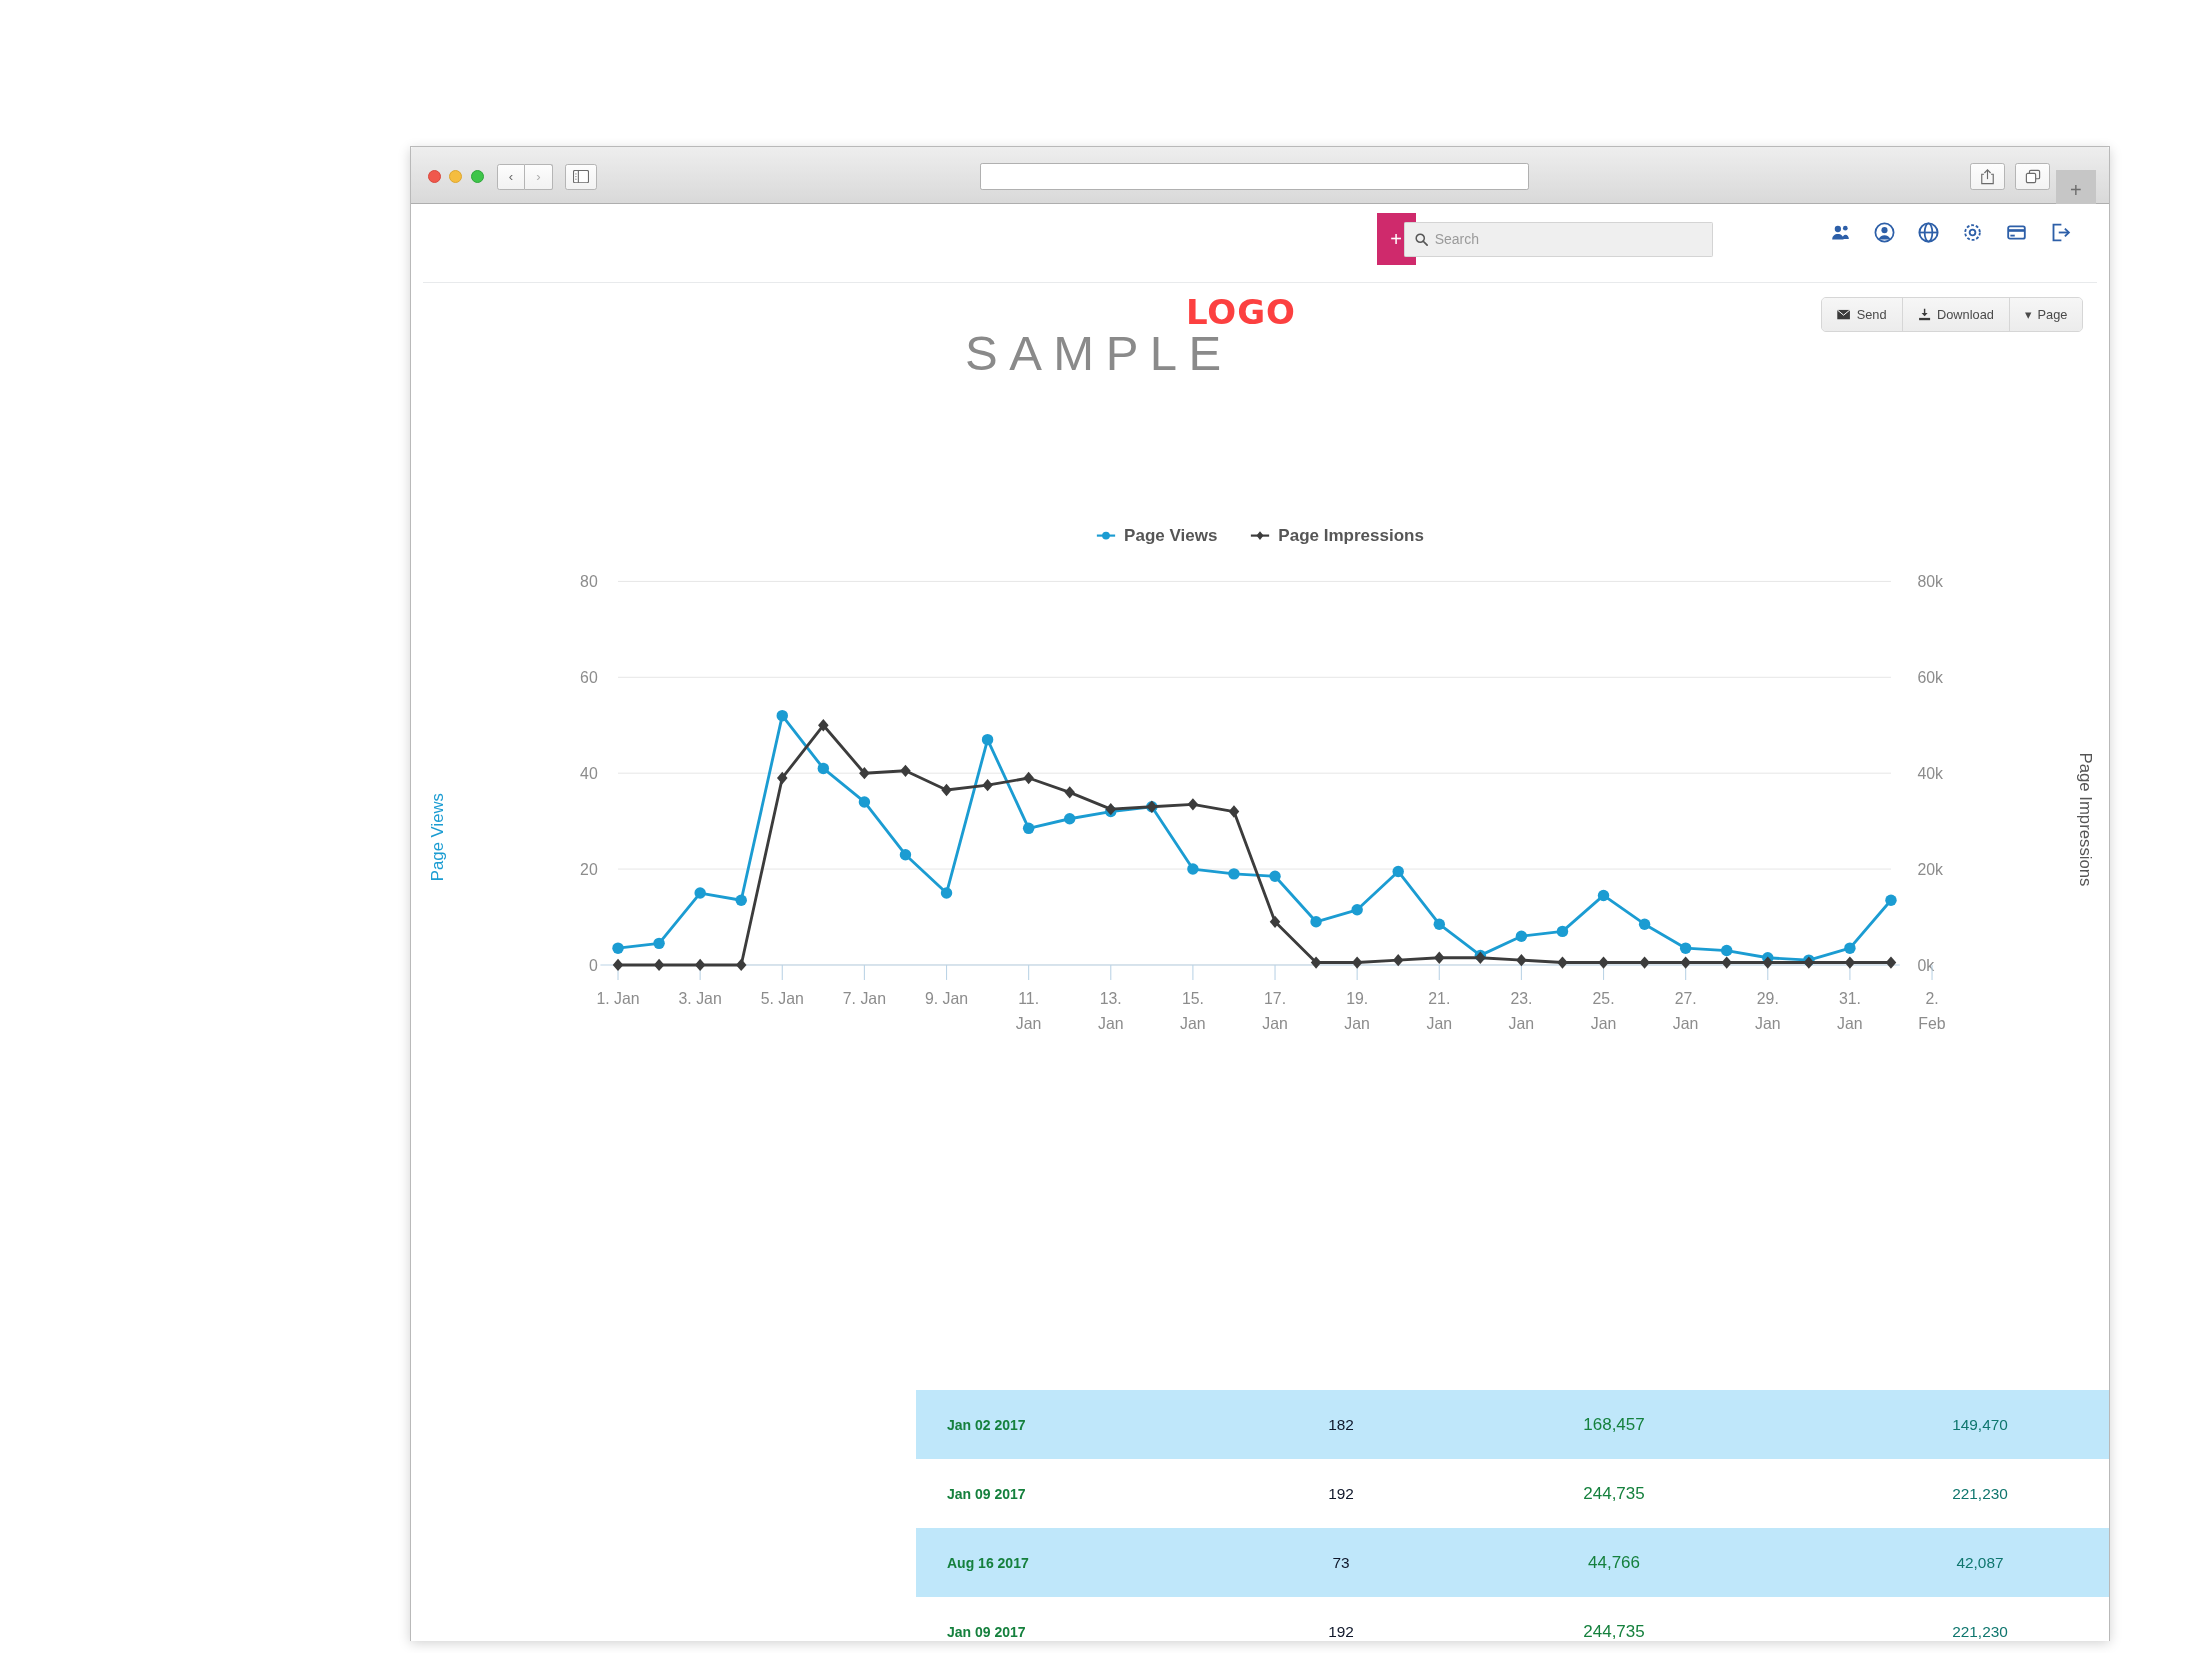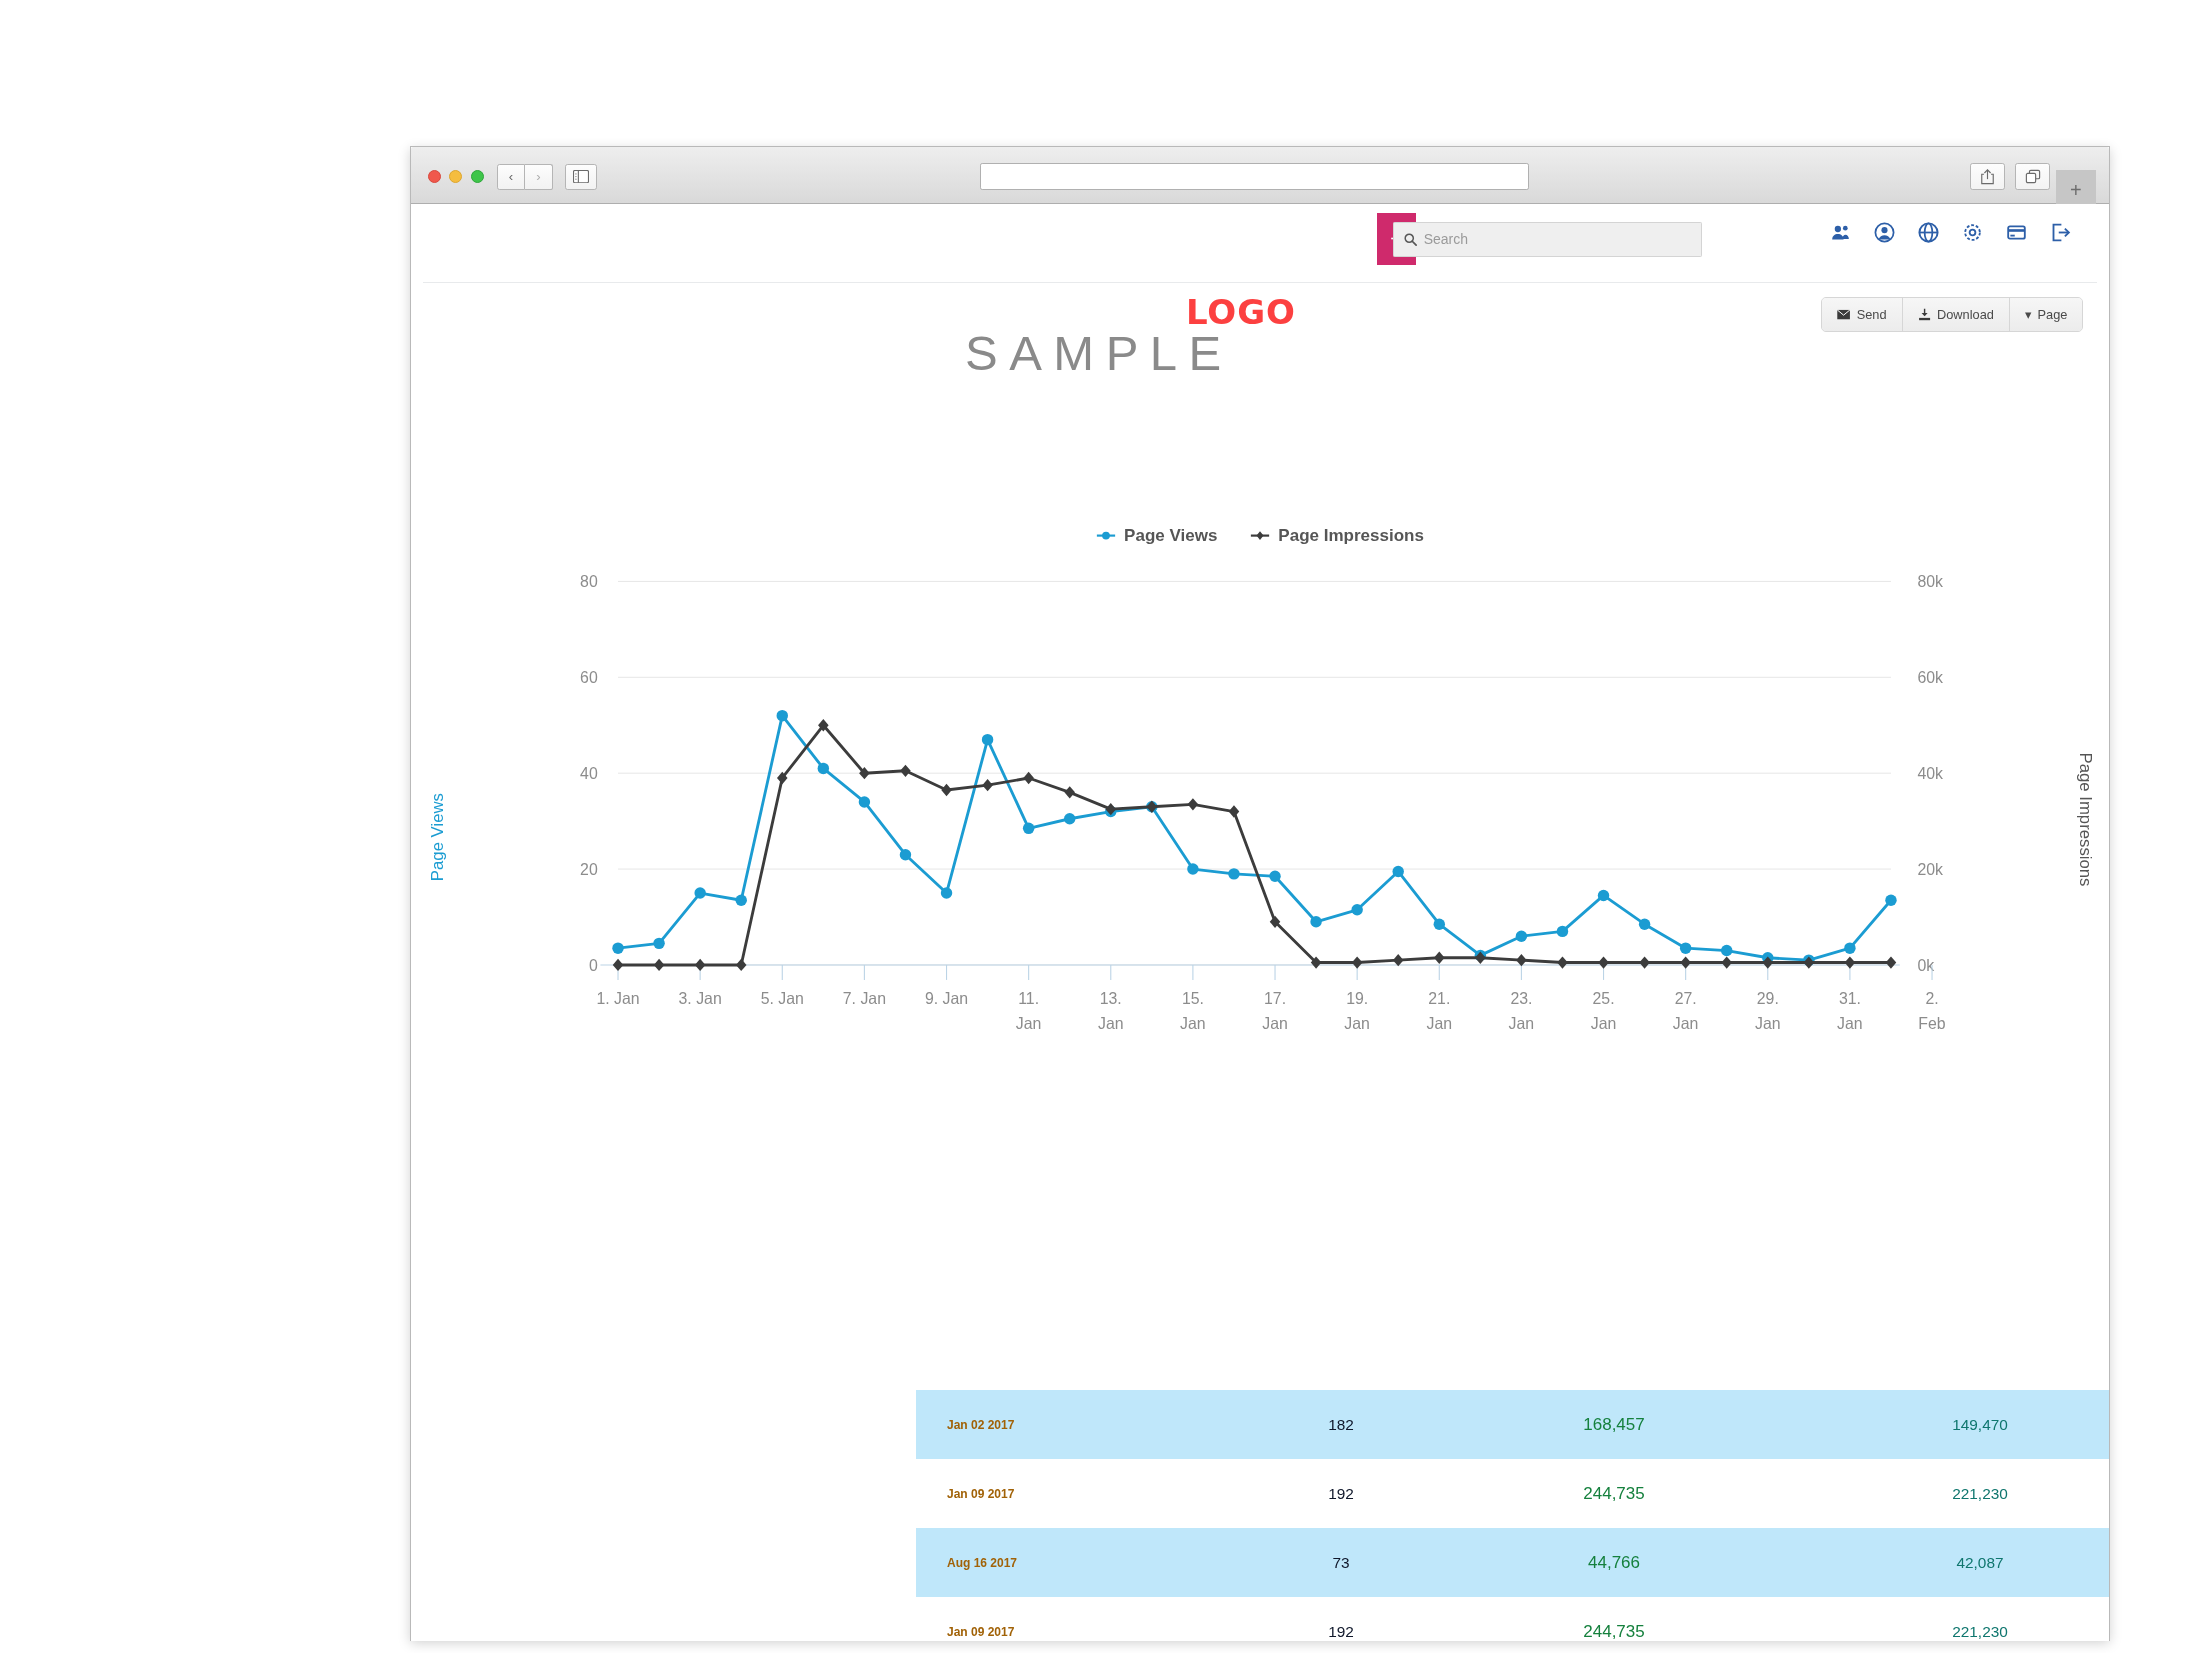--- a/index.html
+++ b/index.html
@@ -70,21 +70,21 @@
     border-bottom:0.9px solid #e8eaec;
     margin:0 12.3px;
   }
   #add-button{
     position:absolute; right:681px; top:8.8px;
     width:39px; height:52px; background:#cf2a6c;
     display:flex; align-items:center; justify-content:center;
     color:#fff; font-size:20px; font-weight:300; line-height:1;
   }
   #search-box{
-    position:absolute; right:395px; top:17.6px;
+    position:absolute; right:384px; top:17.6px;
     width:309px; height:35px;
     background:#efefef; border:0.4px solid #d4d4d4; border-radius:1.3px;
     display:flex; align-items:center; padding:0 8.8px;
   }
   #search-icon{ width:15px; height:15px; margin-right:6.2px; flex:0 0 auto; }
   #search-placeholder{ color:#9a9a9a; font-size:14px; }
   #nav-icons{
     position:absolute; right:25.6px; top:17.6px;
     display:flex; align-items:center; gap:23px;
   }
@@ -130,21 +130,21 @@
     display:flex; justify-content:center; align-items:center; gap:33px;
   }
   .legend-item{ display:flex; align-items:center; gap:8px; }
   .legend-label{ font-size:17px; font-weight:bold; color:#565656; }
   #chart-canvas{ position:absolute; left:0; top:60px; width:100%; height:551px; }
 
   
   #data-table{ position:absolute; left:505px; top:1186px; width:1524px; }
   .trow{ display:flex; align-items:center; height:69px; }
   .trow.alt{ background:#bfe7fa; }
-  .c0{ width:326px; padding-left:31px; font-size:12px; font-weight:bold; color:#a16207; }
+  .c0{ width:326px; padding-left:31px; font-size:14px; font-weight:bold; color:#15803d; }
   .c1{ width:198px; text-align:center; font-size:15.4px; color:#0f172a; }
   .c2{ width:348px; text-align:center; font-size:17px; color:#15803d; }
   .c3{ width:384px; text-align:center; font-size:15.4px; color:#0f766e; }
 </style>
 </head>
 <body>
 
 <div id="browser-window">
 
   <div id="titlebar">

